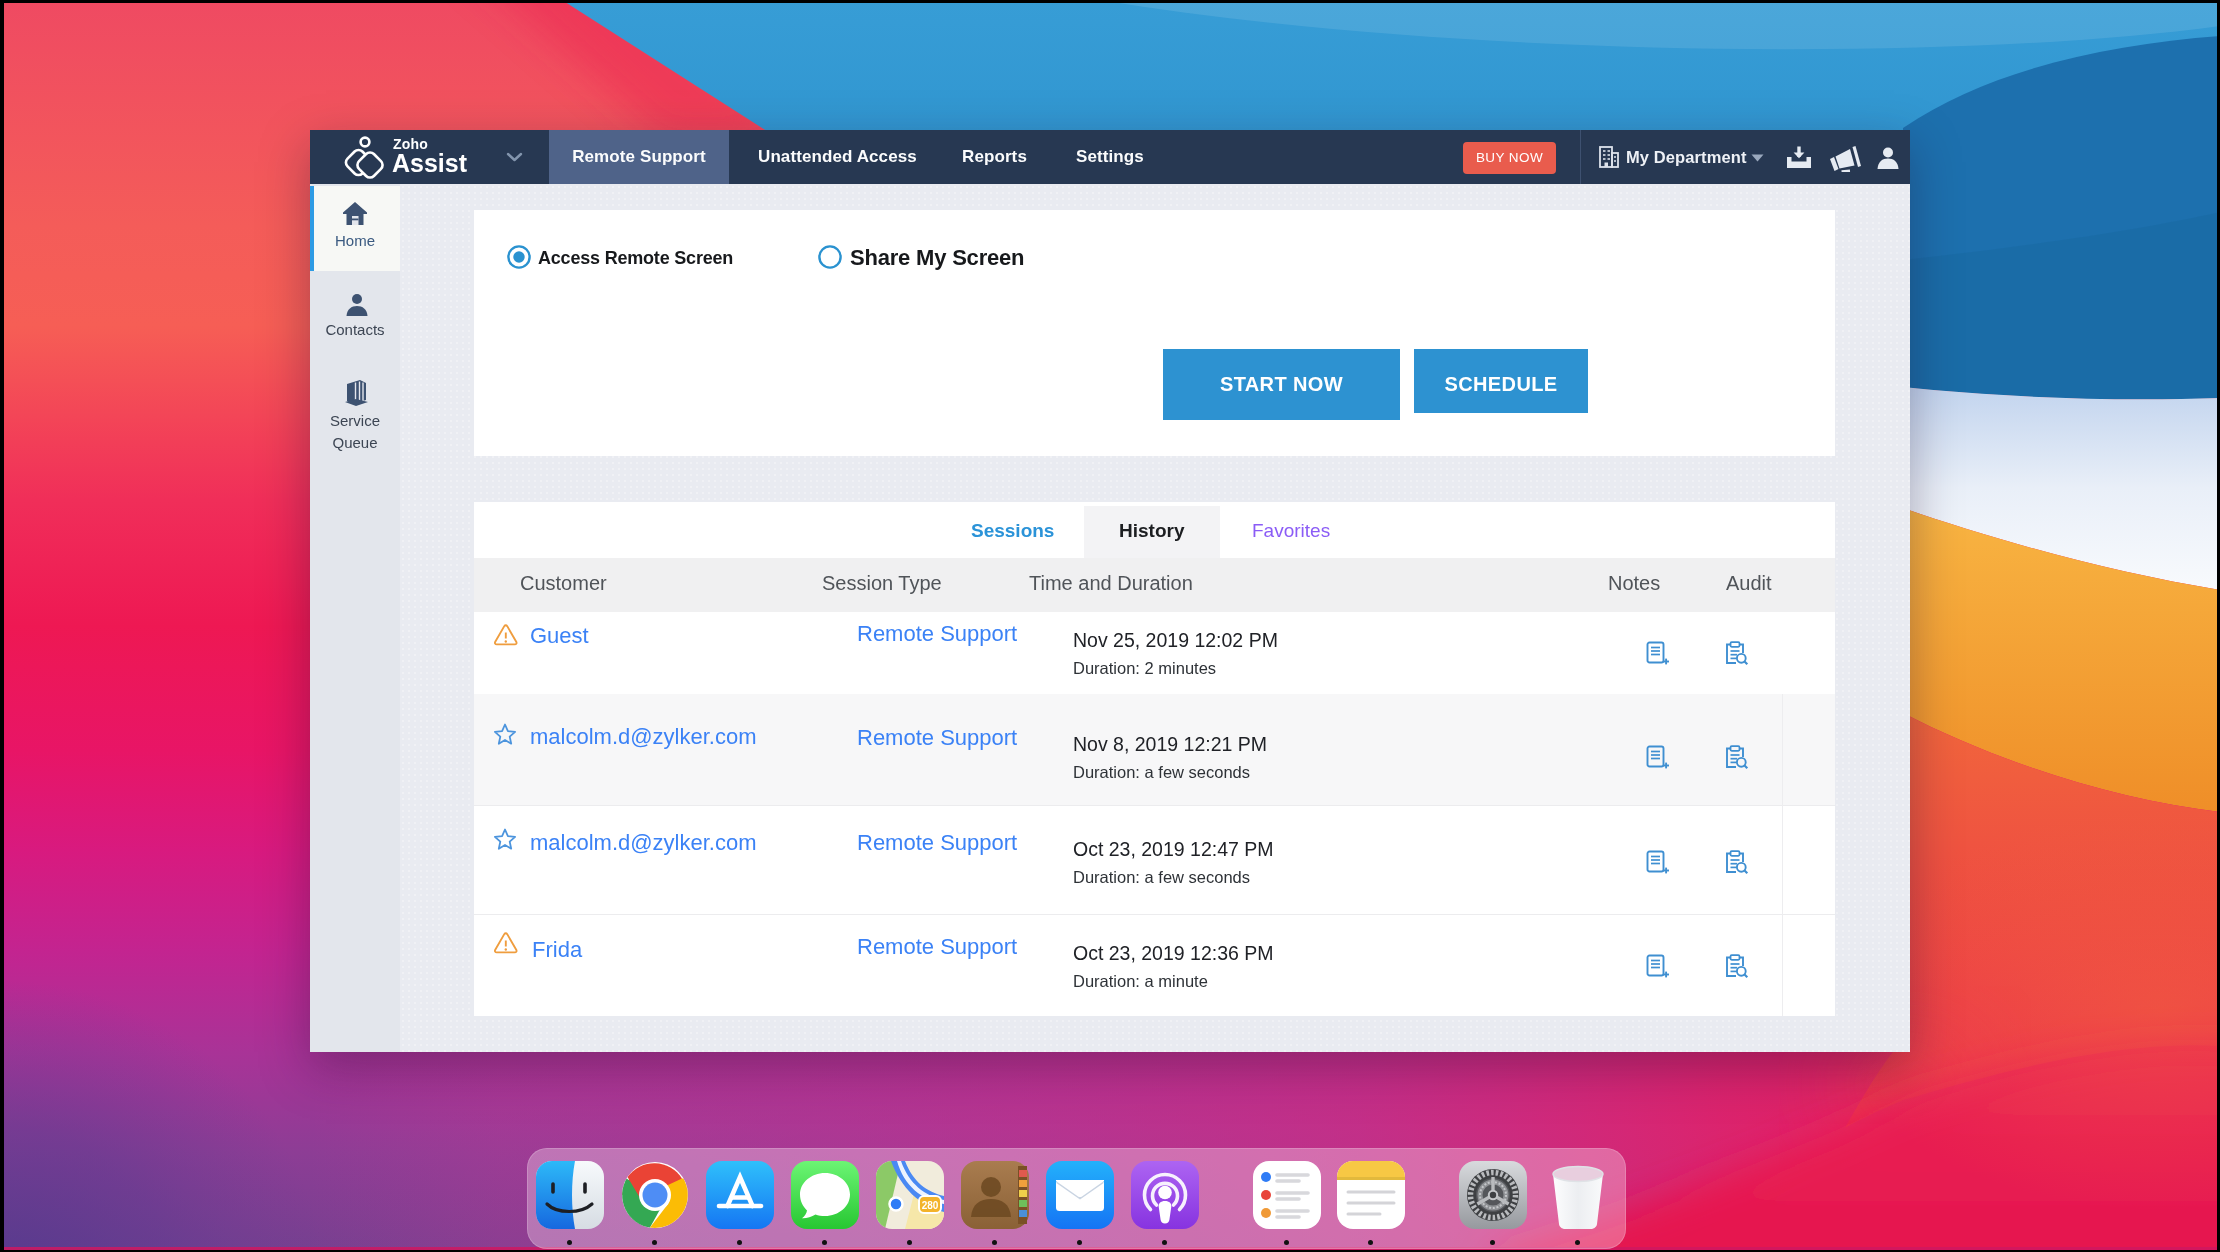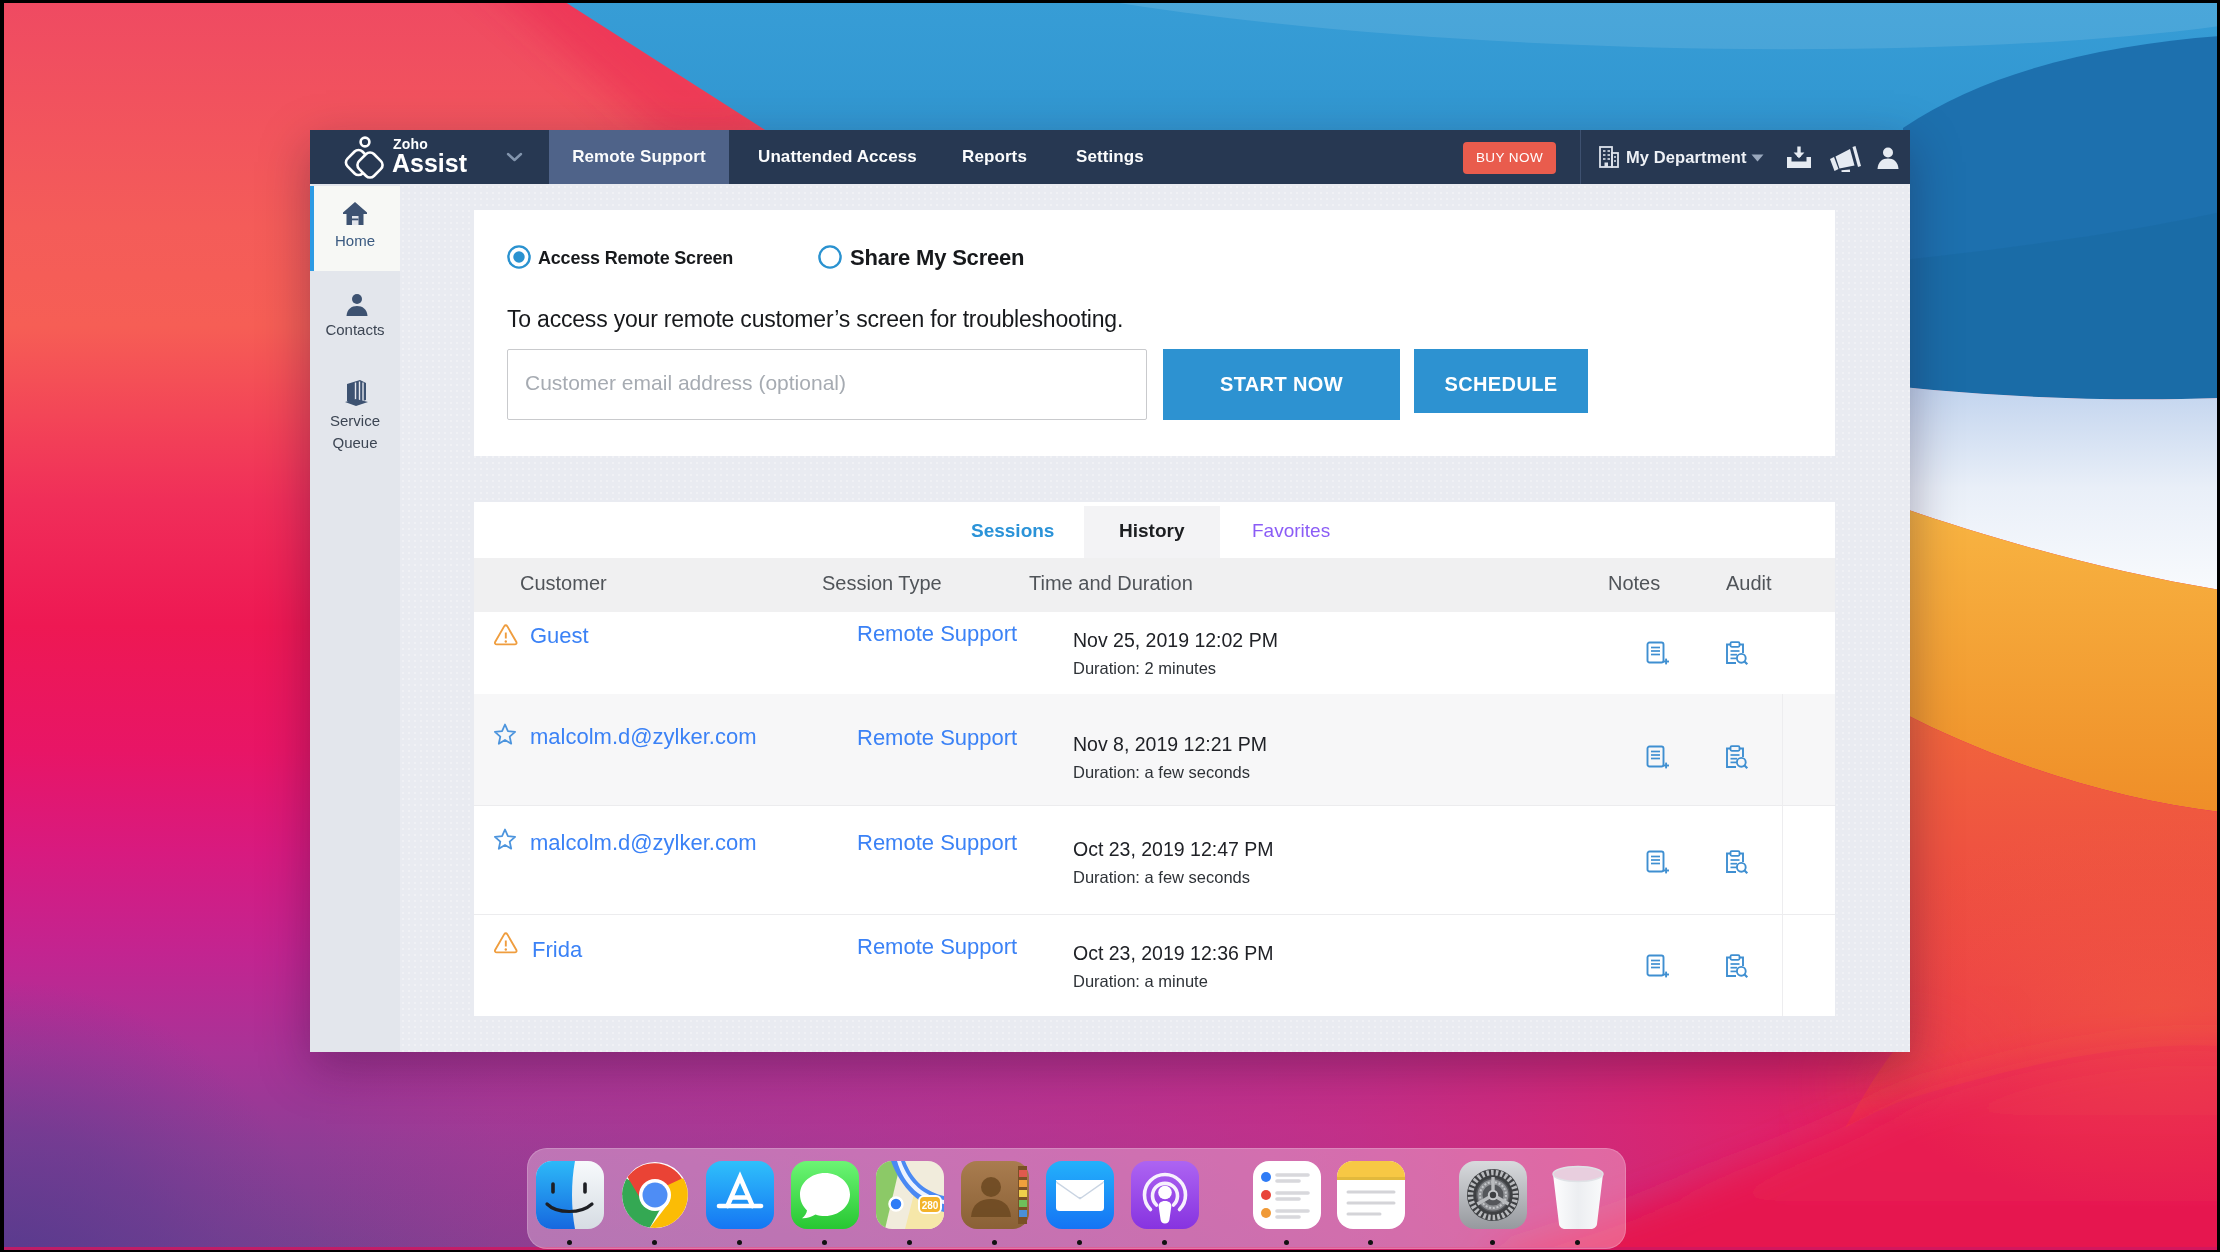--- a/index.html
+++ b/index.html
@@ -461,24 +461,20 @@
       <svg class="abs" style="left:33px;top:35px" width="26" height="26" viewBox="0 0 26 26">
         <circle cx="13" cy="13" r="11.5" fill="#fff" stroke="#2a92d0" stroke-width="2.6"></circle>
         <circle cx="13" cy="13" r="6.2" fill="#2a92d0"></circle>
       </svg>
       <div class="abs" style="left:64px;top:35px;font-size:18px;font-weight:700;color:#17191c;letter-spacing:-.2px;line-height:26px">Access Remote Screen</div>
 
       <svg class="abs" style="left:344px;top:35px" width="26" height="26" viewBox="0 0 26 26">
         <circle cx="13" cy="13" r="11.5" fill="#fff" stroke="#2a92d0" stroke-width="2.6"></circle>
       </svg>
       <div class="abs" style="left:376px;top:35px;font-size:22px;font-weight:700;color:#17191c;letter-spacing:-.2px;line-height:26px">Share My Screen</div>
-      <div class="abs" style="left:33px;top:96px;font-size:23px;color:#17191c;letter-spacing:-.2px">To access your remote customer’s screen for troubleshooting.</div>
-      <div class="abs" style="left:33px;top:139px;width:640px;height:71px;border:1px solid #c9cacd;border-radius:2px;box-sizing:border-box;background:#fff">
-        <div style="margin:21px 0 0 17px;font-size:21px;color:#a6abb2">Customer email address (optional)</div>
-      </div>
       <div class="abs" style="left:689px;top:139px;width:237px;height:71px;background:#2d92d1;color:#fff;font-size:20px;font-weight:700;letter-spacing:.4px;text-align:center;line-height:71px">START NOW</div>
       <div class="abs" style="left:940px;top:139px;width:174px;height:64px;background:#2d92d1;color:#fff;font-size:20px;font-weight:700;letter-spacing:.4px;text-align:center;line-height:71px">SCHEDULE</div>
     </div>
 
     <div class="card" style="left:74px;top:318px;width:1361px;height:514px">
       <div class="abs" style="left:610px;top:4px;width:136px;height:52px;background:#f3f3f5"></div>
       <div class="abs" style="left:497px;top:18px;font-size:19px;font-weight:700;color:#2b93d8">Sessions</div>
       <div class="abs" style="left:645px;top:18px;font-size:19px;font-weight:700;color:#1c1e21">History</div>
       <div class="abs" style="left:778px;top:18px;font-size:19px;font-weight:400;color:#8b5cf6">Favorites</div>
       <div class="abs" style="left:0;top:56px;width:1361px;height:54px;background:#f0f0f1"></div>

